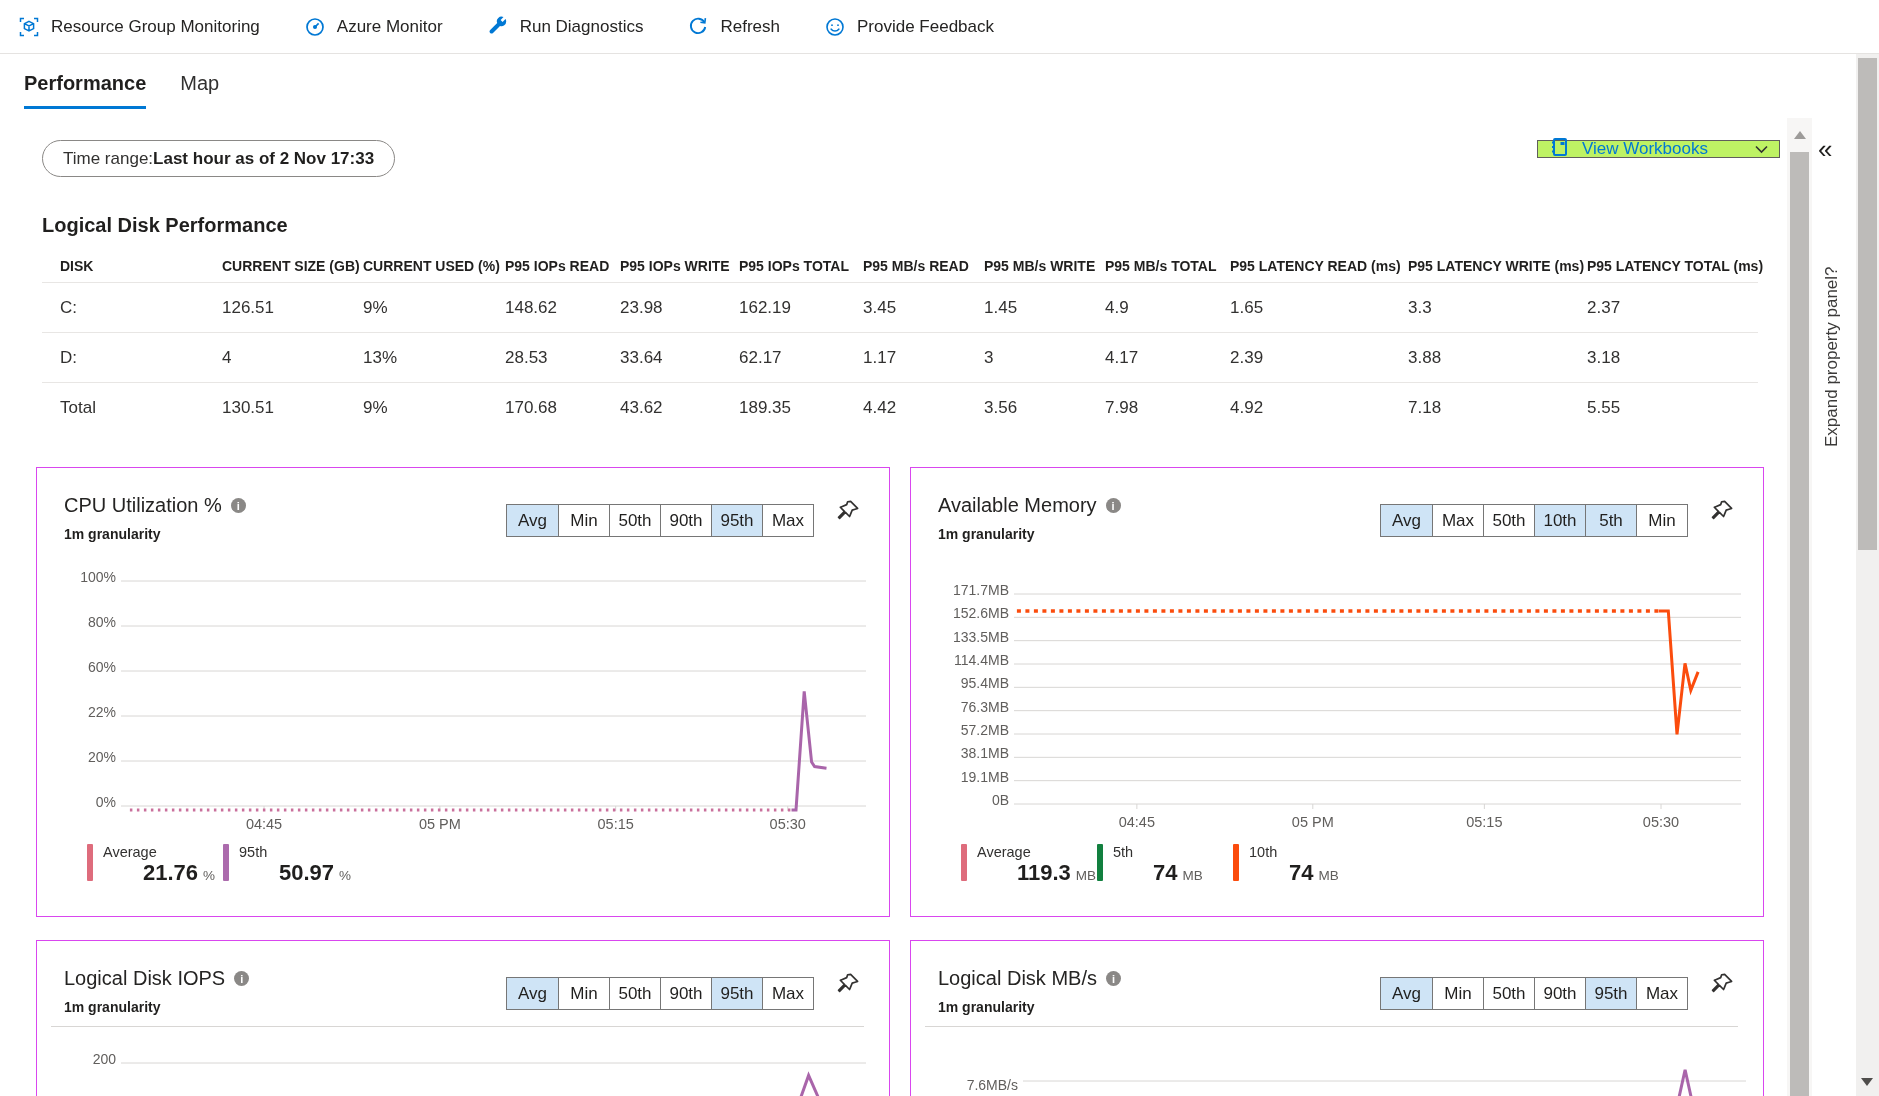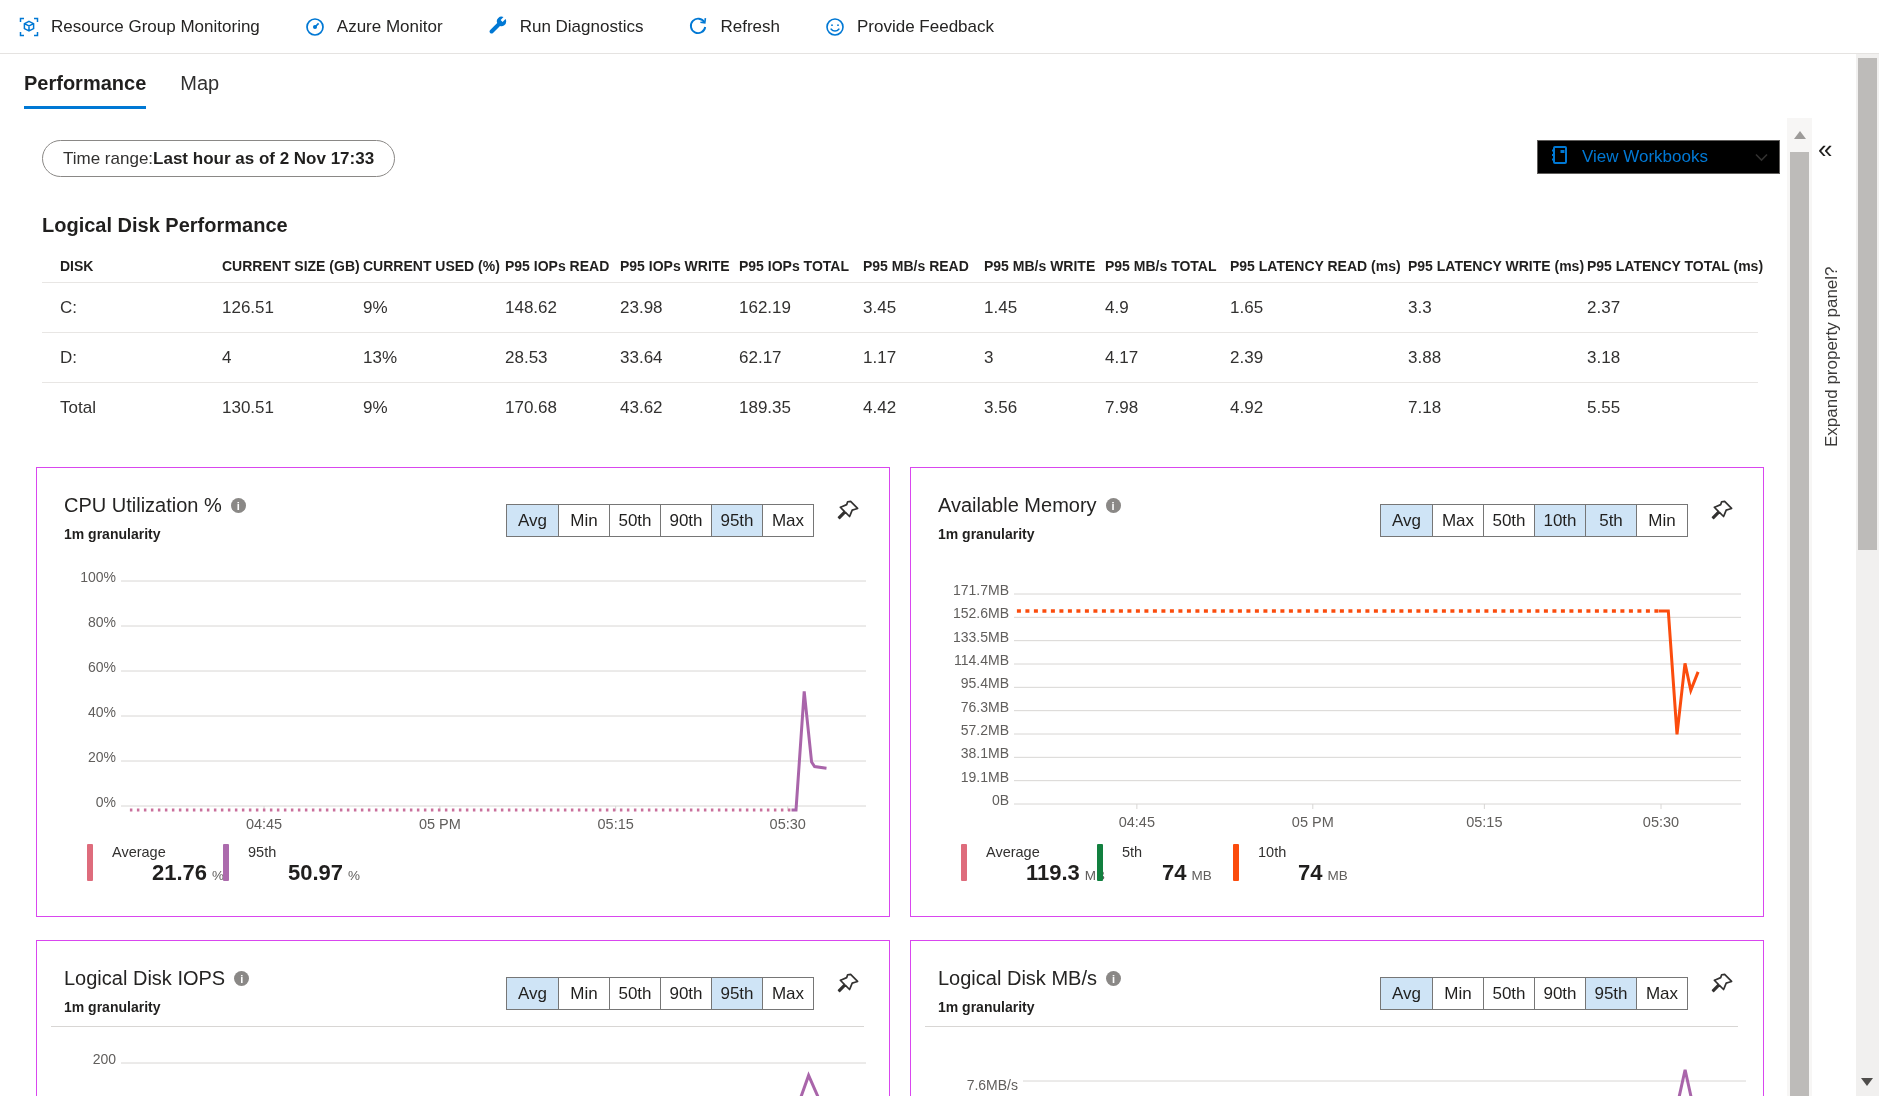--- a/index.html
+++ b/index.html
@@ -16,22 +16,22 @@
   
   .tabs { position:absolute; left:24px; top:72px; display:flex; gap:34px; }
   .tab { font-size:20px; color:#323130; padding-bottom:11px; border-bottom:3px solid transparent; }
   .tab.active { font-weight:700; color:#201f1e; border-bottom-color:#0078d4; }
 
   
   .time-pill { position:absolute; left:42px; top:140px; height:37px; border:1px solid #8a8886;
                border-radius:19px; display:flex; align-items:center; padding:0 20px;
                font-size:17px; color:#323130; background:#fff; }
   .time-pill b { color:#201f1e; }
-  .workbooks { position:absolute; left:1537px; top:140px; width:243px; height:34px;
-               border:1px solid #605e5c; background:#000000; display:flex; align-items:center;
+  .workbooks { position:absolute; left:1537px; top:140px; width:243px; height:18px;
+               border:1px solid #605e5c; background:#bef264; display:flex; align-items:center;
                padding:0 11px; gap:11px; font-size:17px; color:#0078d4; cursor:pointer; }
   .workbooks .chev { margin-left:auto; display:flex; }
 
   
   .in-scroll { position:absolute; left:1787px; top:118px; width:25px; bottom:0; background:#f7f6f5; }
   .in-scroll .up { position:absolute; top:13px; left:7px; width:0; height:0;
                    border-left:6px solid transparent; border-right:6px solid transparent;
                    border-bottom:8px solid #9d9b99; }
   .in-scroll .thumb { position:absolute; top:34px; bottom:0; left:3px; width:19px; background:#bdbbb9; }
   .collapse-btn { position:absolute; left:1818px; top:136px; font-size:26px; color:#201f1e;
@@ -71,21 +71,21 @@
   .pin-btn { position:absolute; left:799px; top:31px; cursor:pointer; }
   .hdr-divider { position:absolute; left:14px; right:25px; top:85px; border-top:1px solid #d8d6d4; }
 
   .plot { position:absolute; left:0; top:0; }
   line.grid { stroke:#d8d6d4; stroke-width:1; }
   .ylab { position:absolute; width:95px; text-align:right; font-size:14px; color:#605e5c;
           transform:translateY(-75%); }
   .xlab { position:absolute; transform:translateX(-50%); font-size:14.5px; color:#605e5c; }
 
   .legend { position:absolute; left:50px; top:376px; display:flex; }
-  .leg-item { width:136px; display:flex; gap:19px; }
+  .leg-item { width:136px; display:flex; gap:10px; }
   .leg-bar { width:6px; height:37px; border-radius:1px; flex:none; }
   .leg-label { font-size:14.5px; color:#323130; }
   .leg-valrow { display:flex; align-items:baseline; gap:5px; }
   .leg-value { font-size:22px; font-weight:700; color:#201f1e;margin-left:40px; }
   .leg-unit { font-size:13.5px; color:#605e5c; }
 </style>
 </head>
 <body>
 
 <div class="toolbar">
@@ -350,21 +350,21 @@
             <span class="leg-value">50.97</span>
             <span class="leg-unit">%</span>
           </div>
         </span>
       </div>
 
   </div>
 <span class="ylab" style="left: -16px; top: 113px;">100%</span>
     <span class="ylab" style="left: -16px; top: 158px;">80%</span>
     <span class="ylab" style="left: -16px; top: 203px;">60%</span>
-    <span class="ylab" style="left: -16px; top: 248px;">40%</span>
+    <span class="ylab" style="left: -16px; top: 248px;">22%</span>
     <span class="ylab" style="left: -16px; top: 293px;">20%</span>
     <span class="ylab" style="left: -16px; top: 338px;">0%</span>
     <span class="xlab" style="left: 227.04px; top: 348px;">04:45</span>
     <span class="xlab" style="left: 402.86px; top: 348px;">05 PM</span>
     <span class="xlab" style="left: 578.68px; top: 348px;">05:15</span>
     <span class="xlab" style="left: 750.775px; top: 348px;">05:30</span>
   </div>
 
 <div class="card" style="left:910px; top:467px; width:854px; height:450px;">
   <svg class="plot" width="852" height="448">

